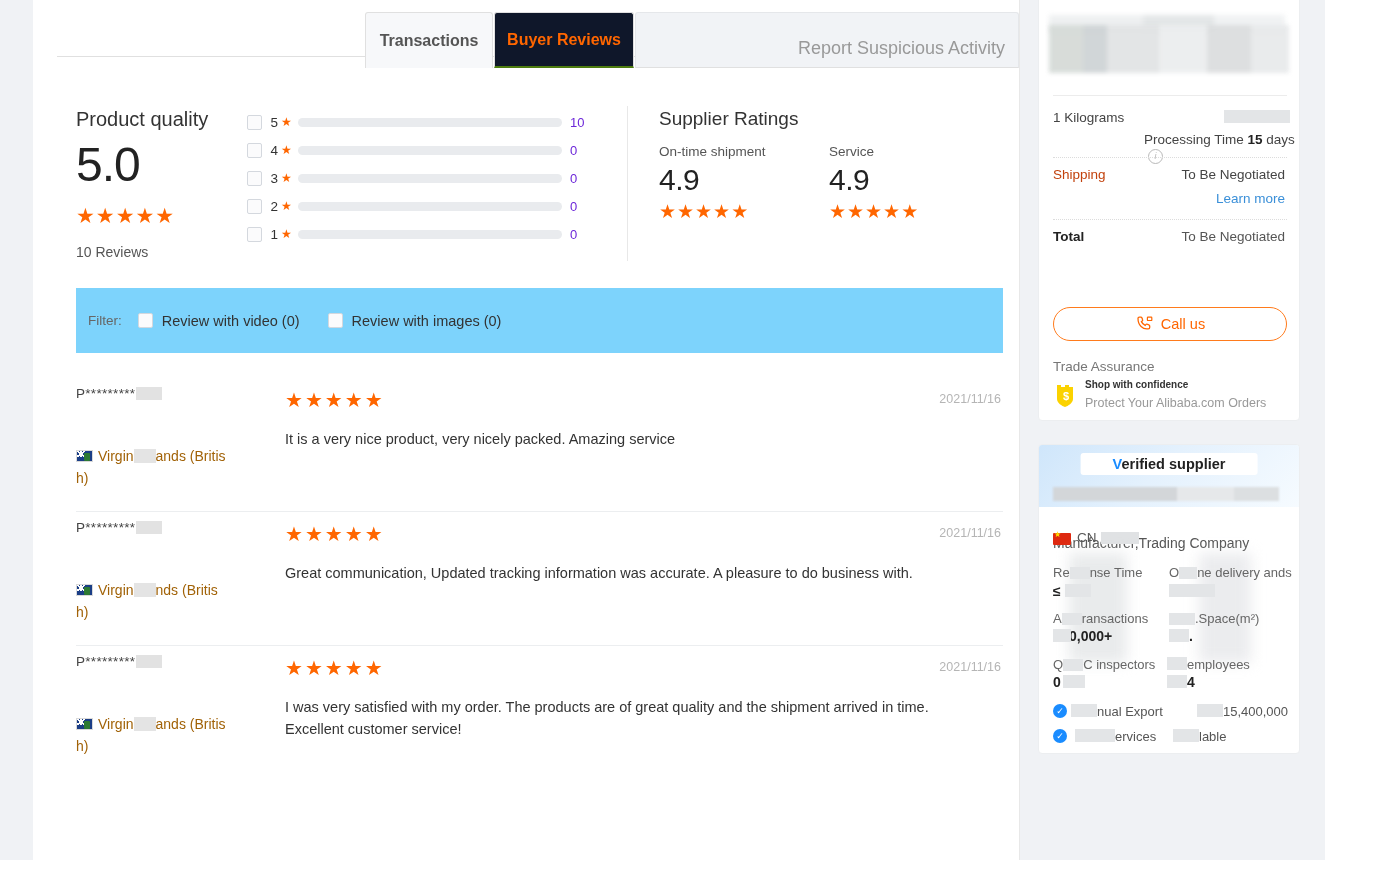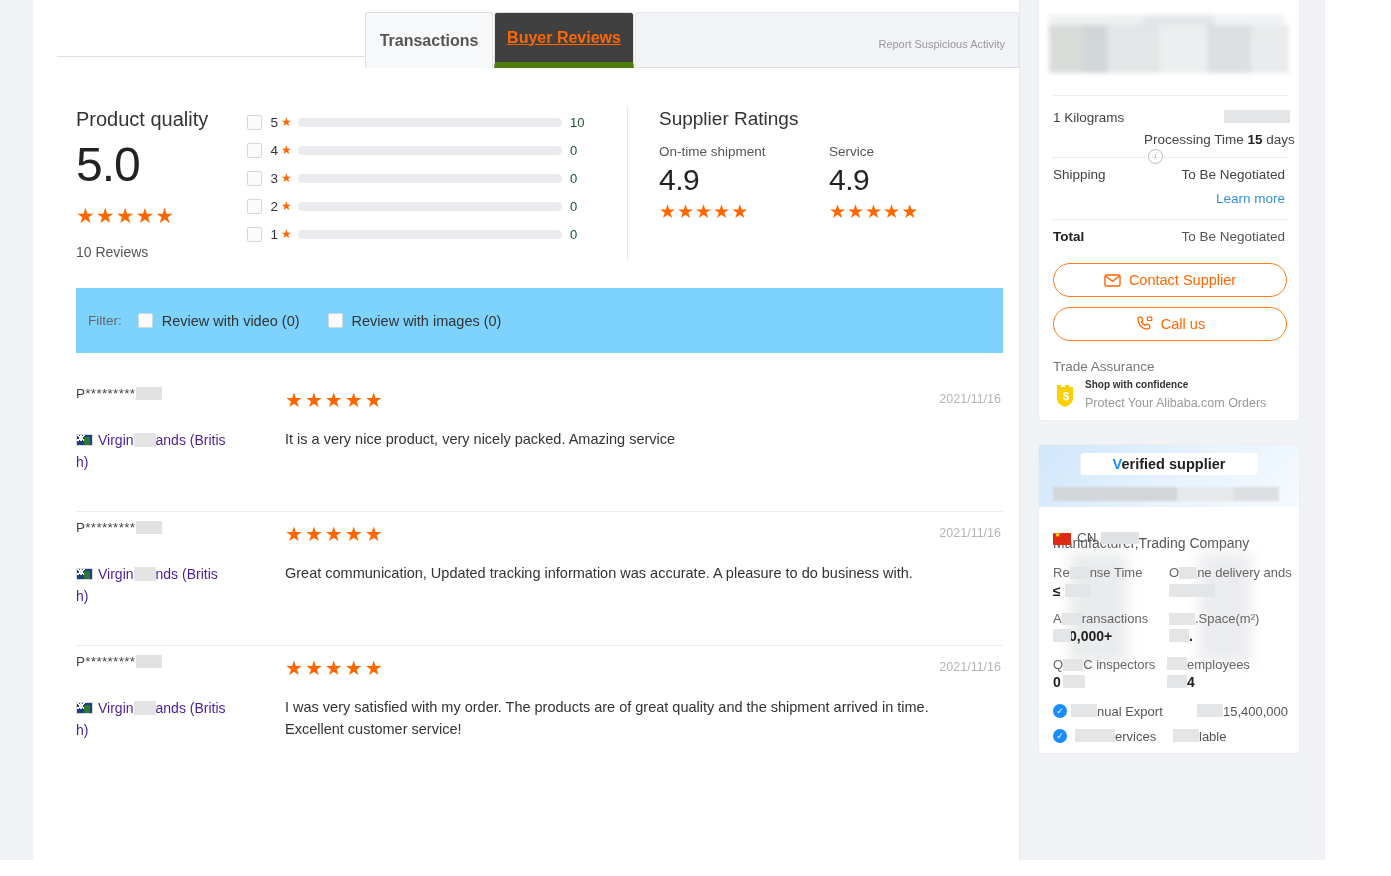--- a/index.html
+++ b/index.html
@@ -21,45 +21,45 @@
   .tabbar{position:absolute;left:57px;top:12px;width:962px;height:57px;}
   .tabs-under{position:absolute;left:0;top:44px;width:962px;height:1px;background:#e0e0e0;}
   .tab{
     position:absolute;top:0;height:56px;
     display:flex;align-items:center;justify-content:center;
     background:#f7f8fa;border:1px solid #e0e0e0;border-bottom:none;
     border-top-left-radius:3px;border-top-right-radius:3px;
     font-size:16px;font-weight:bold;color:#555;
     box-sizing:border-box;
   }
-  .tab.active{background:#404040;color:#ff6600;border-bottom:6px solid #4d7c0f;text-decoration:underline;}
+  .tab.active{background:#0f172a;color:#ff6600;border-bottom:2px solid #4d7c0f;}
   .tab.filler{background:#f1f3f6;border:1px solid #e5e7ea;border-bottom:1px solid #e0e0e0;}
   .report-link{
     position:absolute;right:14px;top:26px;
-    font-size:11px;color:#999;cursor:pointer;
+    font-size:18px;color:#999;cursor:pointer;
   }
 
   
   .summary{position:absolute;left:76px;top:100px;width:930px;height:170px;}
   .pq-title{position:absolute;left:0;top:8px;font-size:20px;color:#333;}
   .pq-score{position:absolute;left:0;top:38px;font-size:48px;color:#222;line-height:54px;letter-spacing:-1px;}
   .pq-stars{position:absolute;left:0;top:104px;color:#ff6600;font-size:21px;letter-spacing:1px;}
   .pq-count{position:absolute;left:0;top:144px;font-size:14px;color:#555;}
 
   .bars{position:absolute;left:171px;top:8px;width:345px;}
   .bar-row{display:flex;align-items:center;height:28px;}
   .cb{
     width:15px;height:15px;border:1px solid #d4d8de;border-radius:2px;
     background:#fbfbfc;box-sizing:border-box;margin-right:6px;flex:0 0 auto;cursor:pointer;
   }
   .bar-num{font-size:13.5px;color:#333;width:10px;text-align:right;}
   .bar-star{color:#ff6600;font-size:12px;margin:0 6px 0 3px;}
   .bar-track{flex:1;height:9px;border-radius:5px;background:#e9ebee;overflow:hidden;}
   .bar-fill{height:100%;border-radius:5px;background:#ff6600;}
-  .bar-val{width:22px;text-align:left;margin-left:8px;font-size:13px;color:#14532d;}
+  .bar-val{width:22px;text-align:left;margin-left:8px;font-size:13px;color:#6d28d9;}
 
   .vdiv{position:absolute;left:551px;top:6px;width:1px;height:155px;background:#e8e8e8;}
 
   .supplier-ratings{position:absolute;left:583px;top:8px;width:340px;}
   .sr-title{font-size:19px;color:#333;margin-bottom:14px;}
   .sr-cols{display:flex;}
   .sr-col{width:170px;}
   .sr-label{font-size:13.5px;color:#555;}
   .sr-score{font-size:30px;color:#222;line-height:38px;margin-top:2px;letter-spacing:-0.5px;}
   .sr-stars{color:#ff6600;font-size:19px;letter-spacing:1px;margin-top:1px;}
@@ -74,21 +74,21 @@
   .filter-item .cb{margin-right:9px;}
   .filter-text{font-size:14.5px;color:#333;}
 
   
   .reviews{position:absolute;left:76px;top:378px;width:927px;}
   .review{position:relative;padding:10px 0 22px 0;border-bottom:1px solid #eceef0;min-height:134px;box-sizing:border-box;}
   .review:last-child{border-bottom:none;}
   .rv-left{position:absolute;left:0;top:8px;width:195px;}
   .rv-user{font-size:13.5px;color:#444;letter-spacing:0.3px;white-space:nowrap;}
   .rv-user .blur{display:inline-block;width:26px;height:13px;background:#e2e2e2;vertical-align:-2px;margin-left:1px;}
-  .rv-country{margin-top:28px;font-size:14px;color:#4c1d95;line-height:22px;}
+  .rv-country{margin-top:44px;font-size:14px;color:#a16207;line-height:22px;}
   .flag{
     display:inline-block;width:17px;height:12px;vertical-align:-1px;margin-right:5px;
     background:#1b3e86;position:relative;overflow:hidden;border:1px solid #d9d9d9;box-sizing:border-box;
   }
   .flag .uj{position:absolute;left:0;top:0;width:8px;height:6px;background:
       linear-gradient(to bottom right,transparent 40%,#fff 40%,#fff 56%,transparent 56%),
       linear-gradient(to bottom left,transparent 40%,#fff 40%,#fff 56%,transparent 56%),
       #1b3e86;}
   .flag .uj::after{content:"";position:absolute;left:3px;top:0;width:2px;height:6px;background:#fff;}
   .flag .emb{position:absolute;right:2px;top:2px;width:6px;height:8px;background:#2d7a33;border-radius:1px;}
@@ -108,21 +108,21 @@
   .blurimg2{position:absolute;left:10px;top:18px;width:236px;height:18px;
     background:linear-gradient(90deg,#eef0f1 0 40%,#e3e6e7 40% 70%,#f0f2f3 70% 100%);filter:blur(2.5px);}
   .divline{position:absolute;left:14px;width:234px;height:1px;background:#ececec;}
   .dotline{position:absolute;left:14px;width:234px;height:0;border-top:1px dotted #dcdcdc;}
   .kg{position:absolute;left:14px;top:113px;font-size:13.5px;color:#444;}
   .kgblur{position:absolute;left:185px;top:113px;width:66px;height:13px;background:#e3e5e7;}
   .ptime{position:absolute;left:105px;top:135px;font-size:13.5px;color:#444;}
   .ptime b{color:#222;}
   .infocircle{display:inline-block;width:13px;height:13px;border:1px solid #b9b9b9;border-radius:50%;
     color:#b9b9b9;font-size:9px;line-height:12px;text-align:center;vertical-align:0px;margin-left:4px;font-style:italic;}
-  .ship-label{position:absolute;left:14px;top:170px;font-size:13.5px;color:#404040;}
+  .ship-label{position:absolute;left:14px;top:170px;font-size:13.5px;color:#c2410c;}
   .ship-val{position:absolute;right:14px;top:170px;font-size:13.5px;color:#444;}
   .learn{position:absolute;right:14px;top:194px;font-size:13.5px;color:#3a8fd8;cursor:pointer;}
   .total-l{position:absolute;left:14px;top:232px;font-size:13.5px;color:#222;font-weight:bold;}
   .total-v{position:absolute;right:14px;top:232px;font-size:13.5px;color:#555;}
   .btn{
     position:absolute;left:14px;width:234px;height:34px;border:1px solid #ff7b1c;border-radius:18px;
     background:#fff;color:#ff6600;font-size:14.5px;display:flex;align-items:center;justify-content:center;
     cursor:pointer;box-sizing:border-box;
   }
   .btn .bi{margin-right:8px;display:inline-flex;align-items:center;}
@@ -297,29 +297,20 @@
 
       <div class="dotline" style="top:160px;"></div>
       <div class="ship-label">Shipping</div>
       <div class="ship-val">To Be Negotiated</div>
       <div class="learn">Learn more</div>
 
       <div class="dotline" style="top:222px;"></div>
       <div class="total-l">Total</div>
       <div class="total-v">To Be Negotiated</div>
 
-      <div class="btn" style="top:266px;">
-        <span class="bi">
-          <svg width="17" height="13" viewBox="0 0 17 13">
-              <rect x="1" y="1" width="15" height="11" rx="1.5" fill="none" stroke="#ff6600" stroke-width="1.4"></rect>
-              <path d="M1.6 2 8.5 7.3 15.4 2" fill="none" stroke="#ff6600" stroke-width="1.4"></path>
-            </svg>
-        </span>
-        <span>Contact Supplier</span>
-      </div>
 
       <div class="btn" style="top:310px;">
         <span class="bi">
           <svg width="18" height="16" viewBox="0 0 18 16">
               <path d="M3 2.4c0-.7.6-1.3 1.3-1.3h1.5c.6 0 1 .4 1.2.9l.6 1.7c.2.5 0 1-.4 1.3l-.8.6c.8 1.7 2.1 3 3.8 3.8l.6-.8c.3-.4.8-.6 1.3-.4l1.7.6c.5.2.9.6.9 1.2v1.5c0 .7-.6 1.3-1.3 1.3C7.7 13.8 3 9.1 3 2.4z" fill="none" stroke="#ff6600" stroke-width="1.3"></path>
               <rect x="12.4" y="1.2" width="4.4" height="3.3" rx=".6" fill="none" stroke="#ff6600" stroke-width="1.2"></rect>
             </svg>
         </span>
         <span>Call us</span>
       </div>

